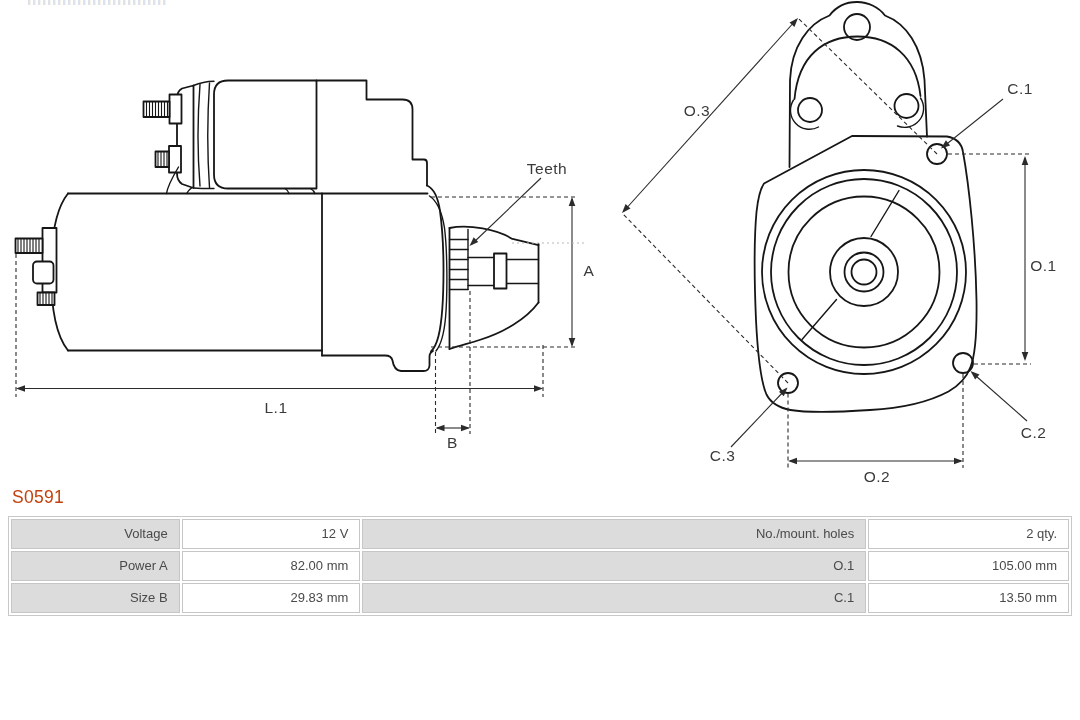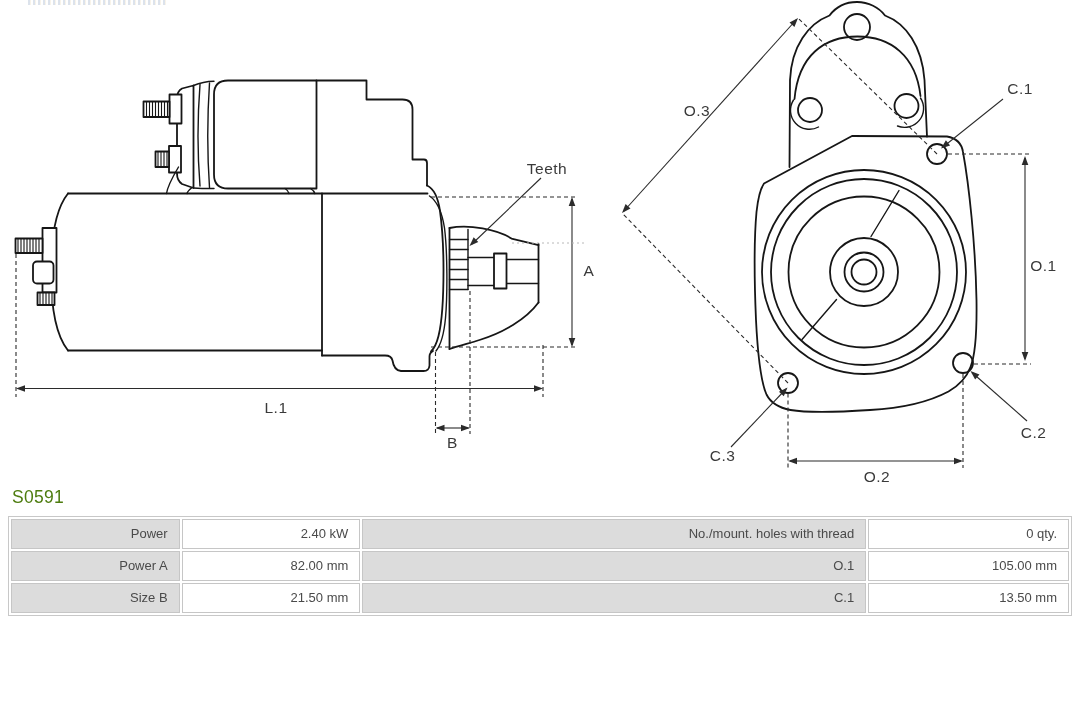--- a/index.html
+++ b/index.html
@@ -18,21 +18,21 @@
   .fw{fill:#ffffff;stroke:#161616;stroke-width:1.8;stroke-linejoin:round;}
   .hatch{fill:none;stroke:#161616;stroke-width:1.1;}
   .dim{fill:none;stroke:#2b2b2b;stroke-width:1.1;}
   .dash{fill:none;stroke:#2b2b2b;stroke-width:1.1;stroke-dasharray:4 3;}
   .faint{fill:none;stroke:#b8b8b8;stroke-width:1;stroke-dasharray:2 3;}
   .ah{fill:#2b2b2b;stroke:none;}
   text.dl{fill:#3a3a3a;font-size:15.5px;letter-spacing:.5px;font-family:"Liberation Sans",sans-serif;}
   
   .part-number{
     position:absolute;left:12px;top:487px;font-size:17.5px;line-height:20px;
-    color:#4d7c0f;letter-spacing:.3px;
+    color:#c2410c;letter-spacing:.3px;
   }
   
   table.spec{
     position:absolute;left:8px;top:516px;width:1064px;
     border-collapse:separate;border-spacing:2px;table-layout:fixed;
     background:#ffffff;border:1px solid #c8c8c8;
   }
   table.spec td{
     border:1px solid #c6c6c6;height:28px;line-height:28px;
     font-size:13px;color:#4a4a4a;text-align:right;
@@ -182,32 +182,32 @@
 <div class="part-number">S0591</div>
 
 <table class="spec">
   <colgroup>
     <col style="width:168px">
       <col style="width:178px">
       <col style="width:502px">
       <col style="width:200px">
   </colgroup>
   <tbody>
-  <tr>
-    <td class="lbl">Power</td>
-    <td class="val">2.40 kW</td>
-    <td class="lbl">No./mount. holes with thread</td>
-    <td class="val">0 qty.</td>
+      <tr>
+    <td class="lbl">Voltage</td>
+    <td class="val">12 V</td>
+    <td class="lbl">No./mount. holes</td>
+    <td class="val">2 qty.</td>
   </tr>
   <tr>
     <td class="lbl">Power A</td>
     <td class="val">82.00 mm</td>
     <td class="lbl">O.1</td>
     <td class="val">105.00 mm</td>
   </tr>
   <tr>
     <td class="lbl">Size B</td>
-    <td class="val">21.50 mm</td>
+    <td class="val">29.83 mm</td>
     <td class="lbl">C.1</td>
     <td class="val">13.50 mm</td>
   </tr>
 </tbody>
   </table>
 
 </body></html>

